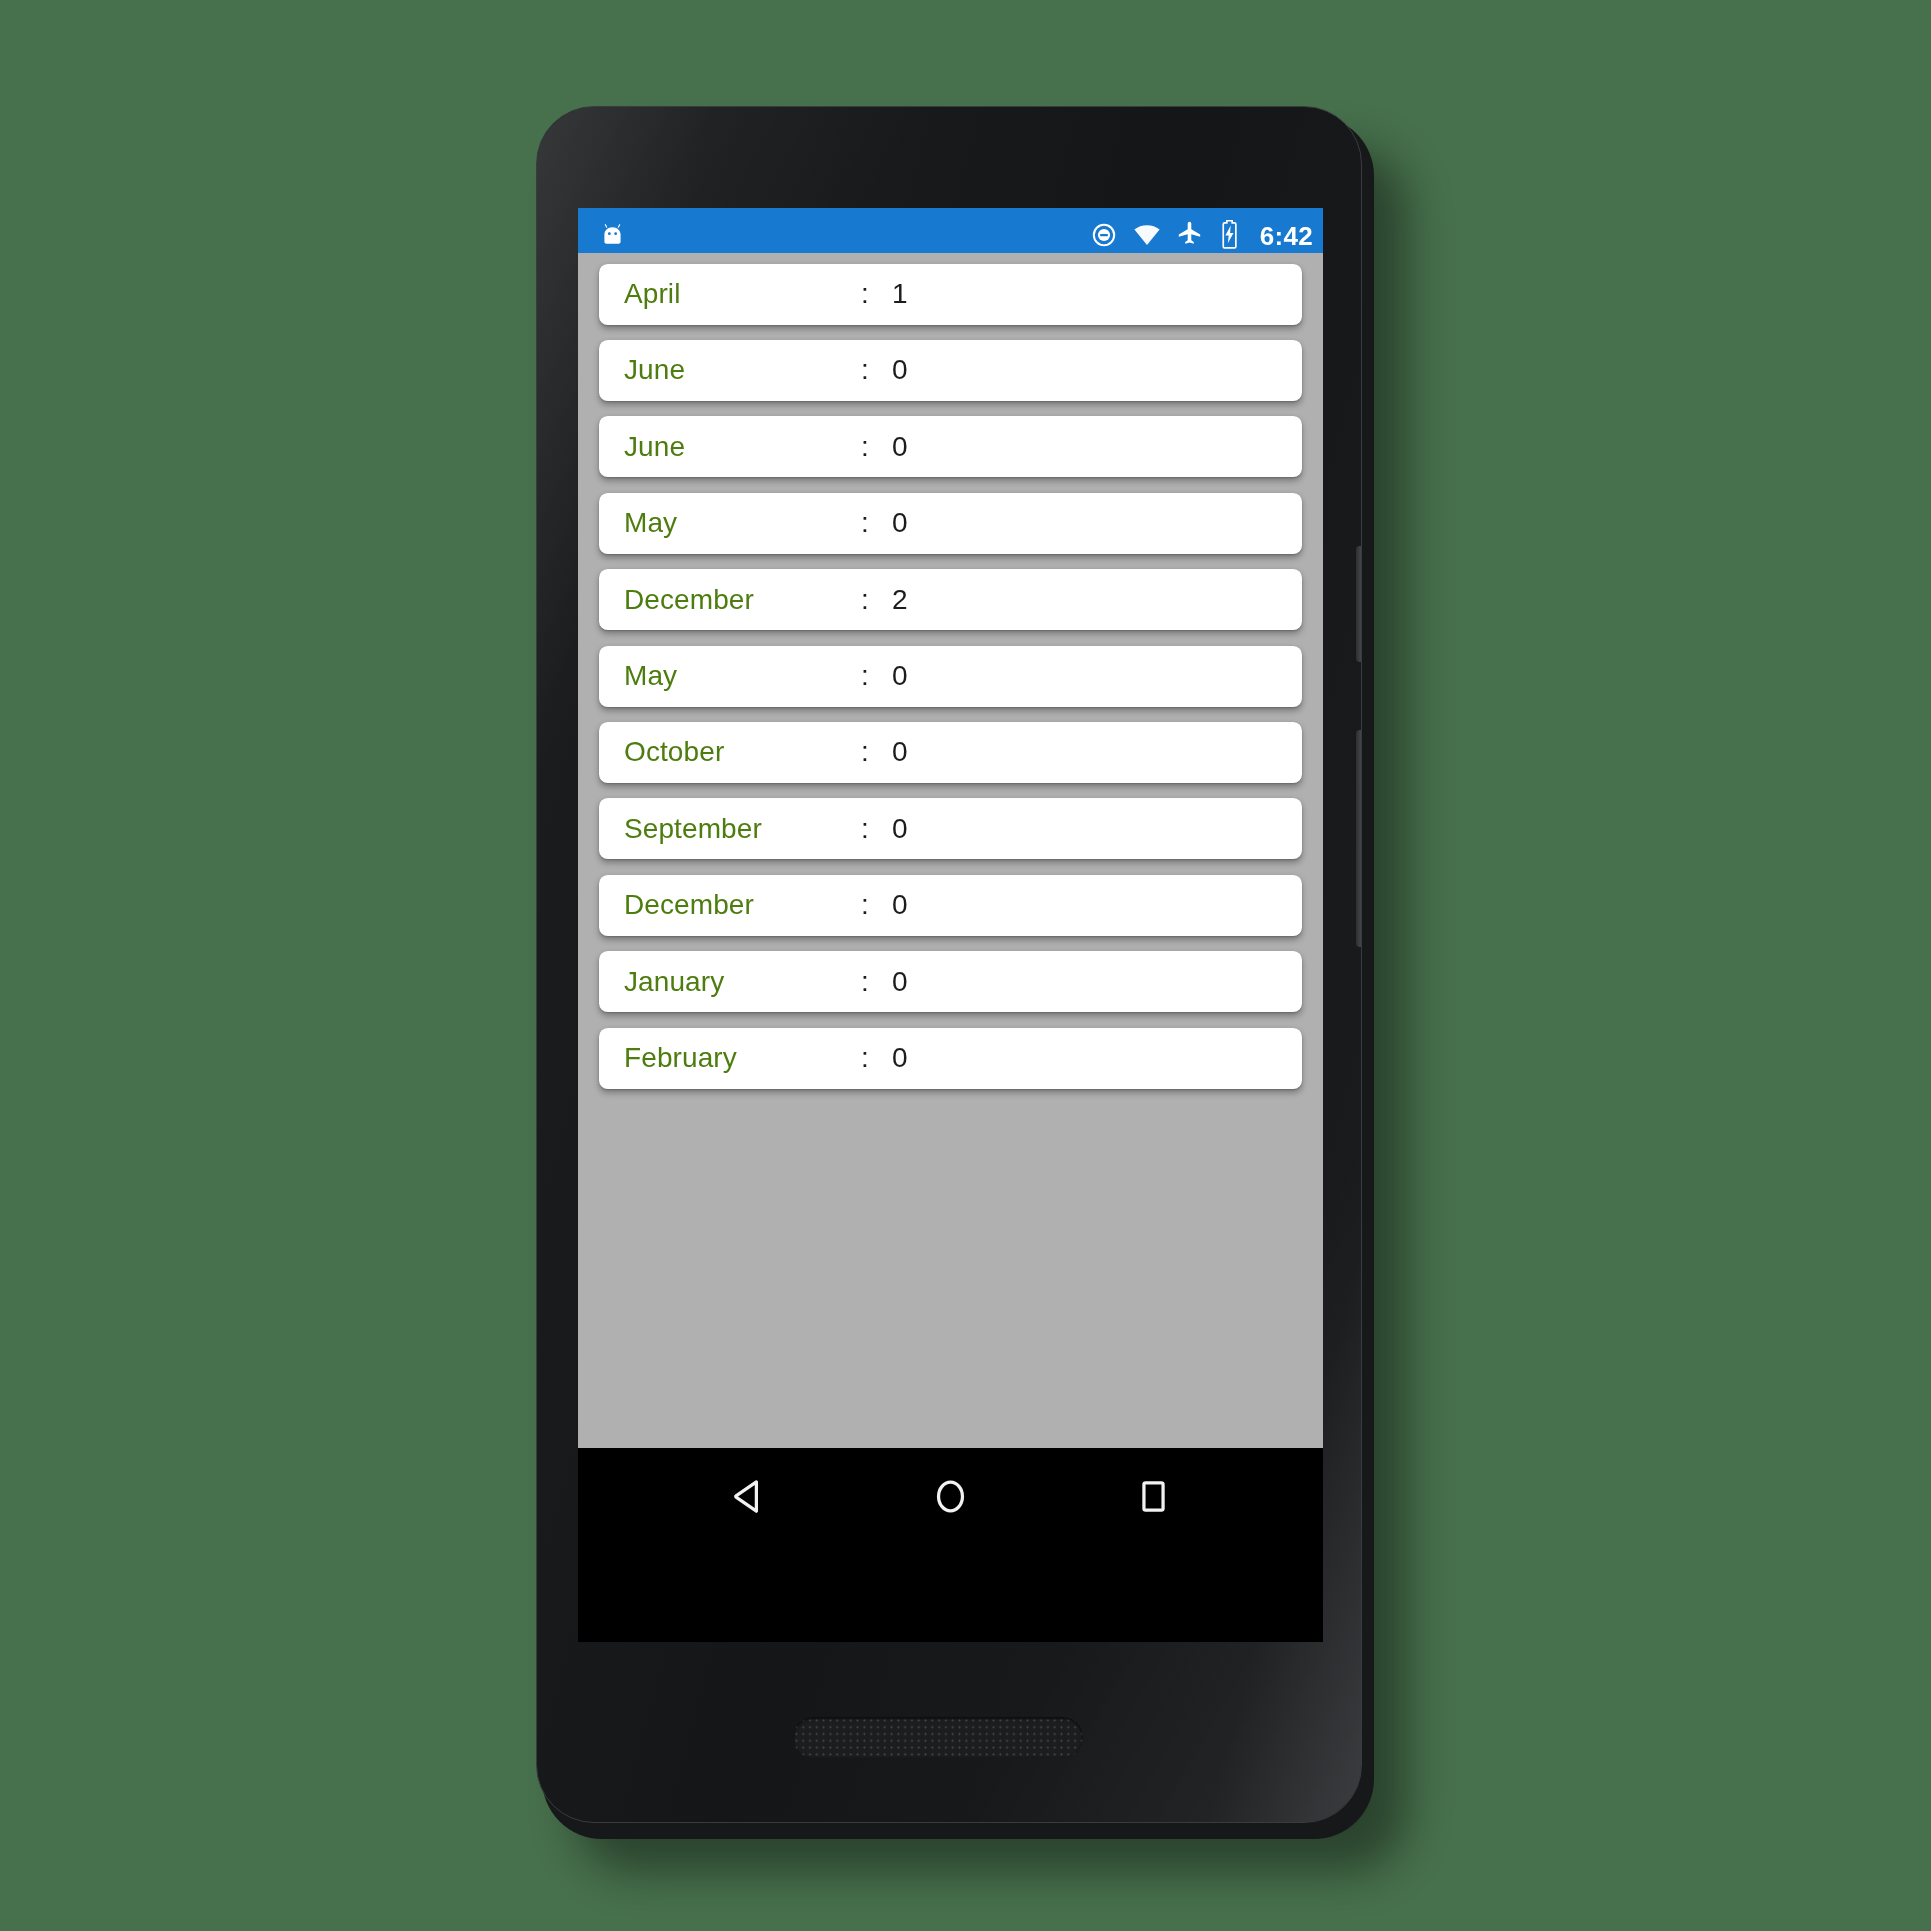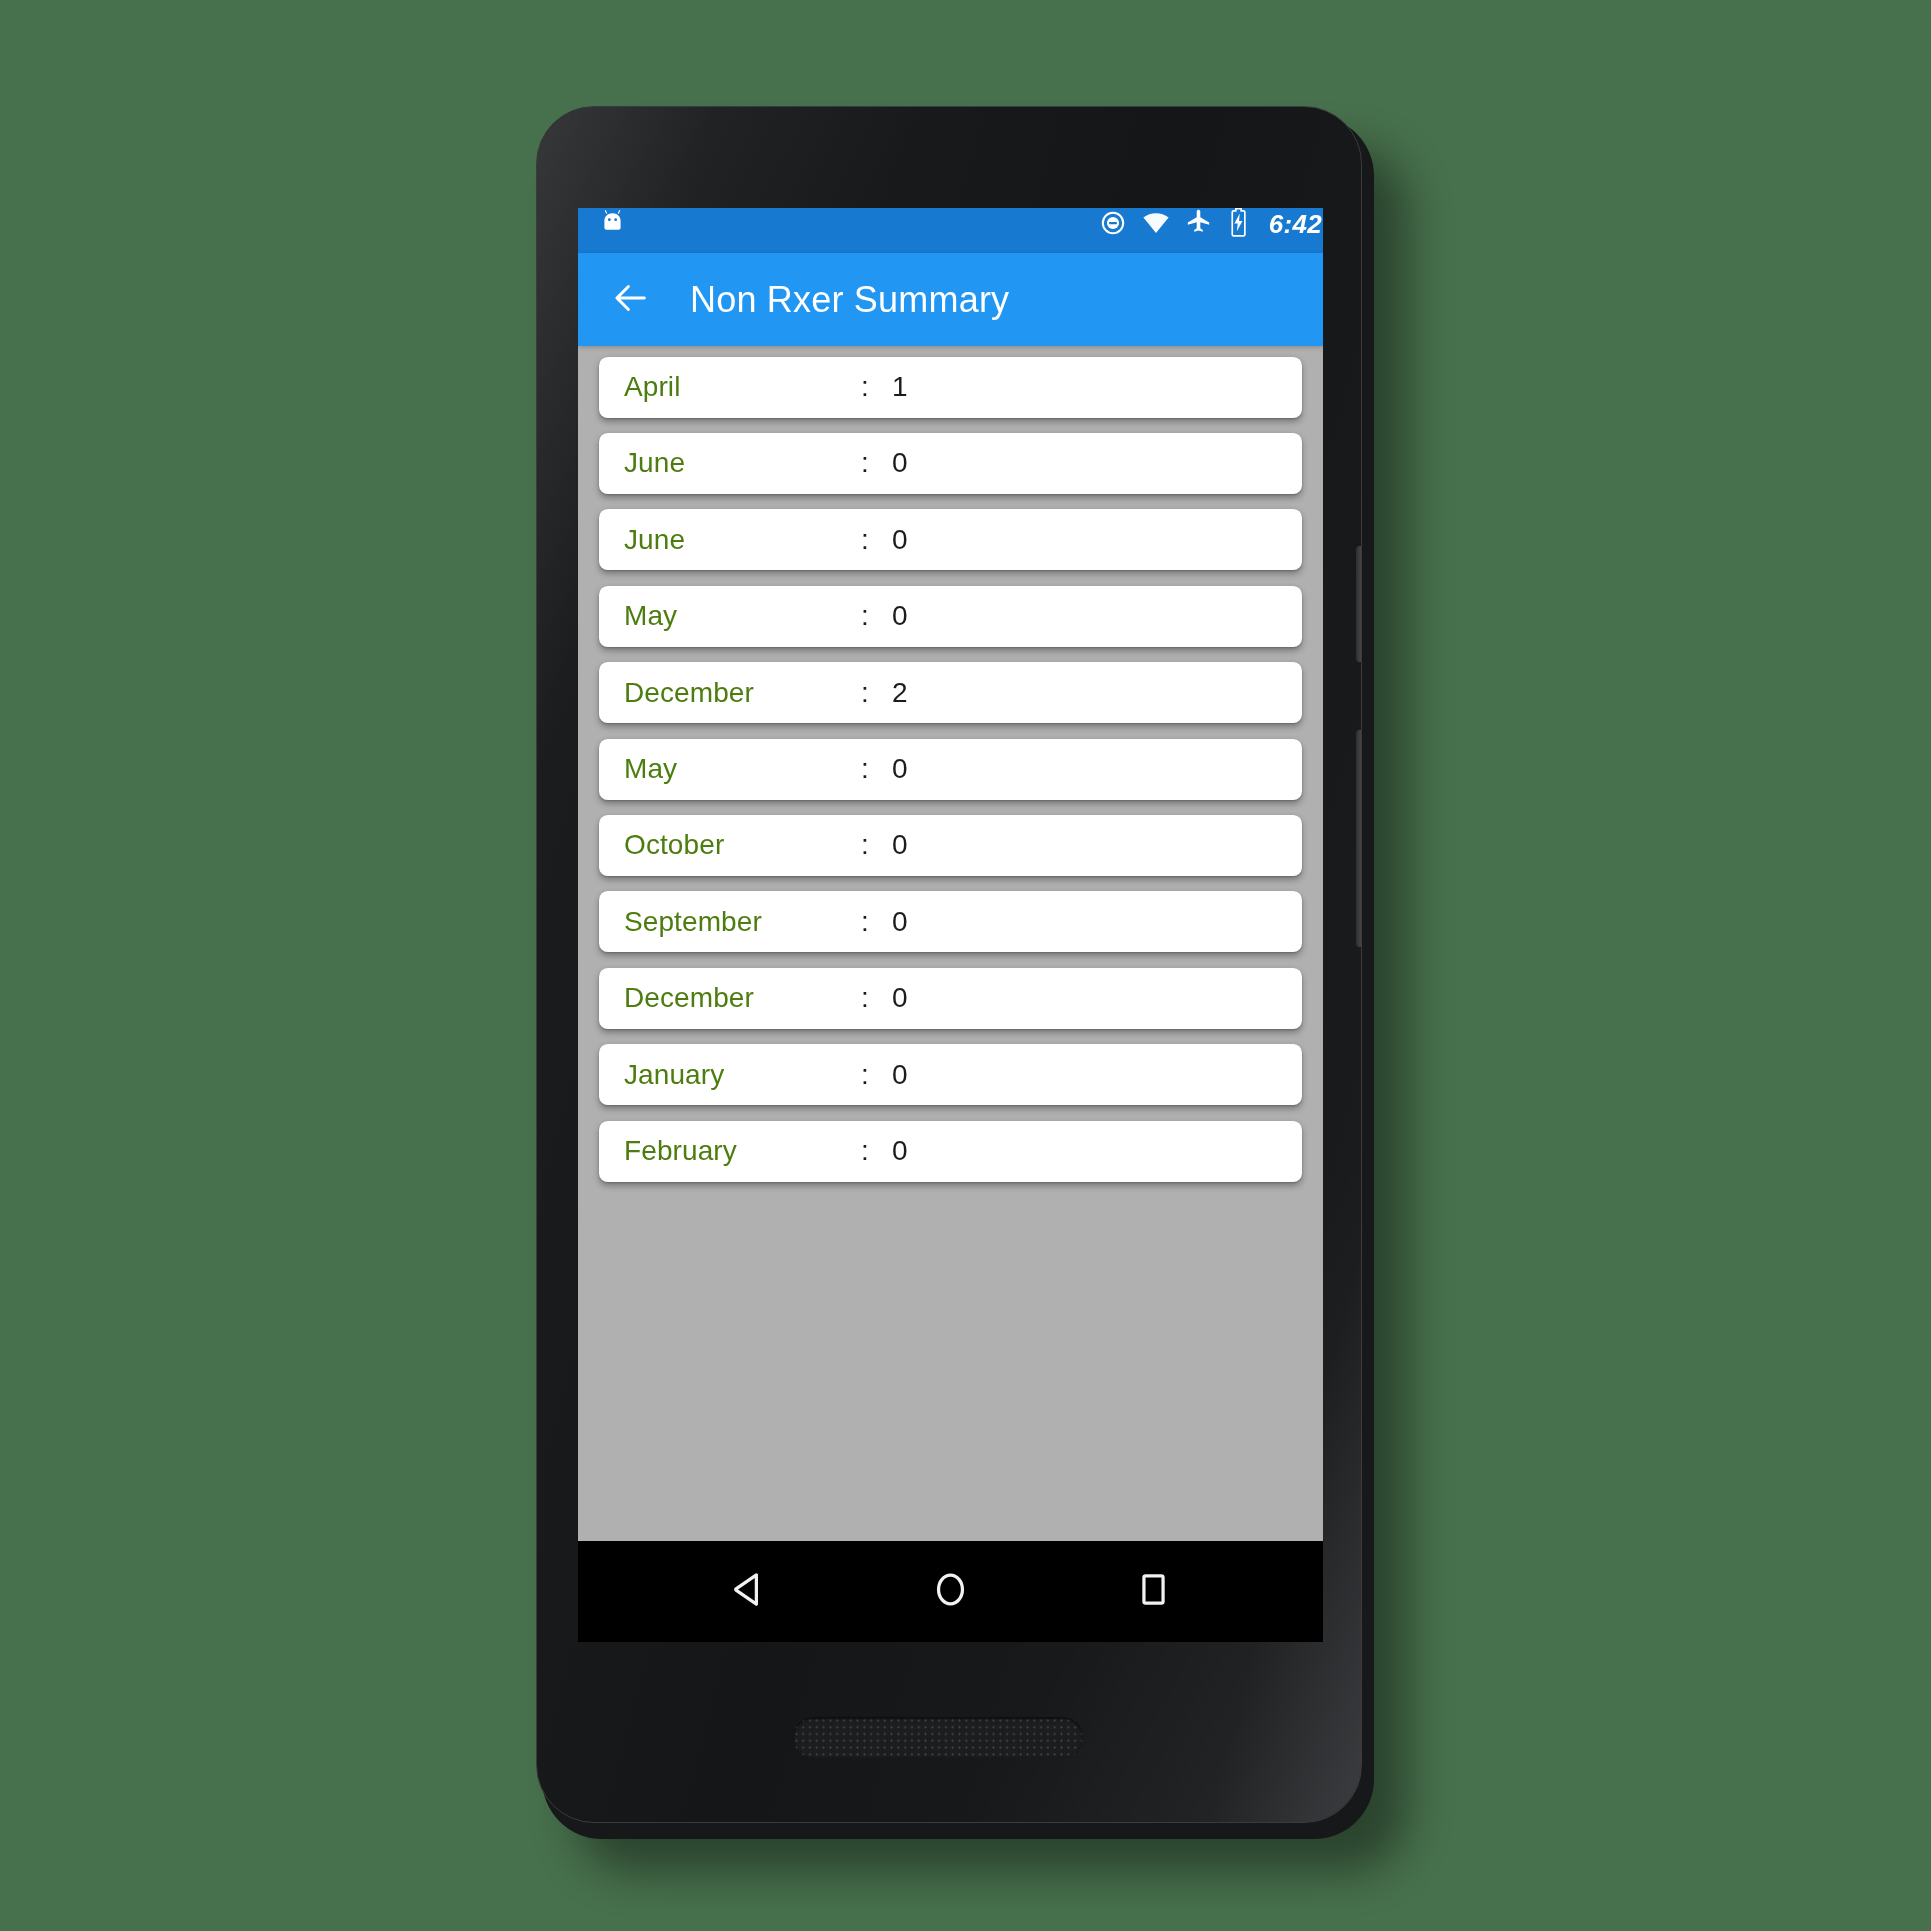--- a/index.html
+++ b/index.html
@@ -135,24 +135,23 @@
     height: 1434px;
     background: #000;
     overflow: hidden;
   }
 
   
   .status-bar {
     height: 45px;
     background: #1779d0;
     display: flex;
-    align-items: flex-start;
-    padding: 0 1px 0 21px;
+    align-items: flex-end;
+    padding: 0 10px 0 21px;
     color: #ffffff;
-    font-style: italic;
   }
   .status-left { display: flex; align-items: center; gap: 7.7px; flex: 1; }
   .status-right { display: flex; align-items: center; gap: 15.4px; }
 
   .sb-icon { display: block; }
 
   .status-time {
     font-size: 26px;
     font-weight: bold;
     letter-spacing: 0.3px;
@@ -294,30 +293,20 @@
           <span class="sb-icon">
             <svg width="21" height="29" viewBox="0 0 16 26">
               <path d="M5.6 0.6 h4.8 v2.0 h2.1 a1.2 1.2 0 0 1 1.2 1.2 v20.0 a1.2 1.2 0 0 1 -1.2 1.2 h-8.9 a1.2 1.2 0 0 1 -1.2 -1.2 v-20.0 a1.2 1.2 0 0 1 1.2 -1.2 h2.0 z" fill="none" stroke="#ffffff" stroke-width="1.5"></path>
               <path d="M9.1 5.0 L4.3 13.9 h3.0 l-0.8 7.0 l5.1 -9.2 h-3.1 z" fill="#ffffff"></path>
             </svg>
           </span>
           <span class="status-time">6:42</span>
         </div>
       </div>
 
-      <div class="app-bar">
-        <div class="back-button">
-          <span>
-            <svg width="42" height="42" viewBox="0 0 24 24">
-              <path d="M20.2 11.15 H6.6 l5.1 -5.1 a0.85 0.85 0 0 0 -1.2 -1.2 L3.9 11.45 a0.78 0.78 0 0 0 0 1.1 l6.6 6.6 a0.85 0.85 0 0 0 1.2 -1.2 l-5.1 -5.1 h13.6 a0.85 0.85 0 0 0 0 -1.7 z" fill="#ffffff"></path>
-            </svg>
-          </span>
-        </div>
-        <div class="app-bar-title">Non Rxer Summary</div>
-      </div>
 
       <div class="content">
         <div class="card-list" id="card-list">
             <div class="month-card">
               <span class="month-name">April</span>
               <span class="month-colon">:</span>
               <span class="month-value">1</span>
             </div>
             <div class="month-card">
               <span class="month-name">June</span>

